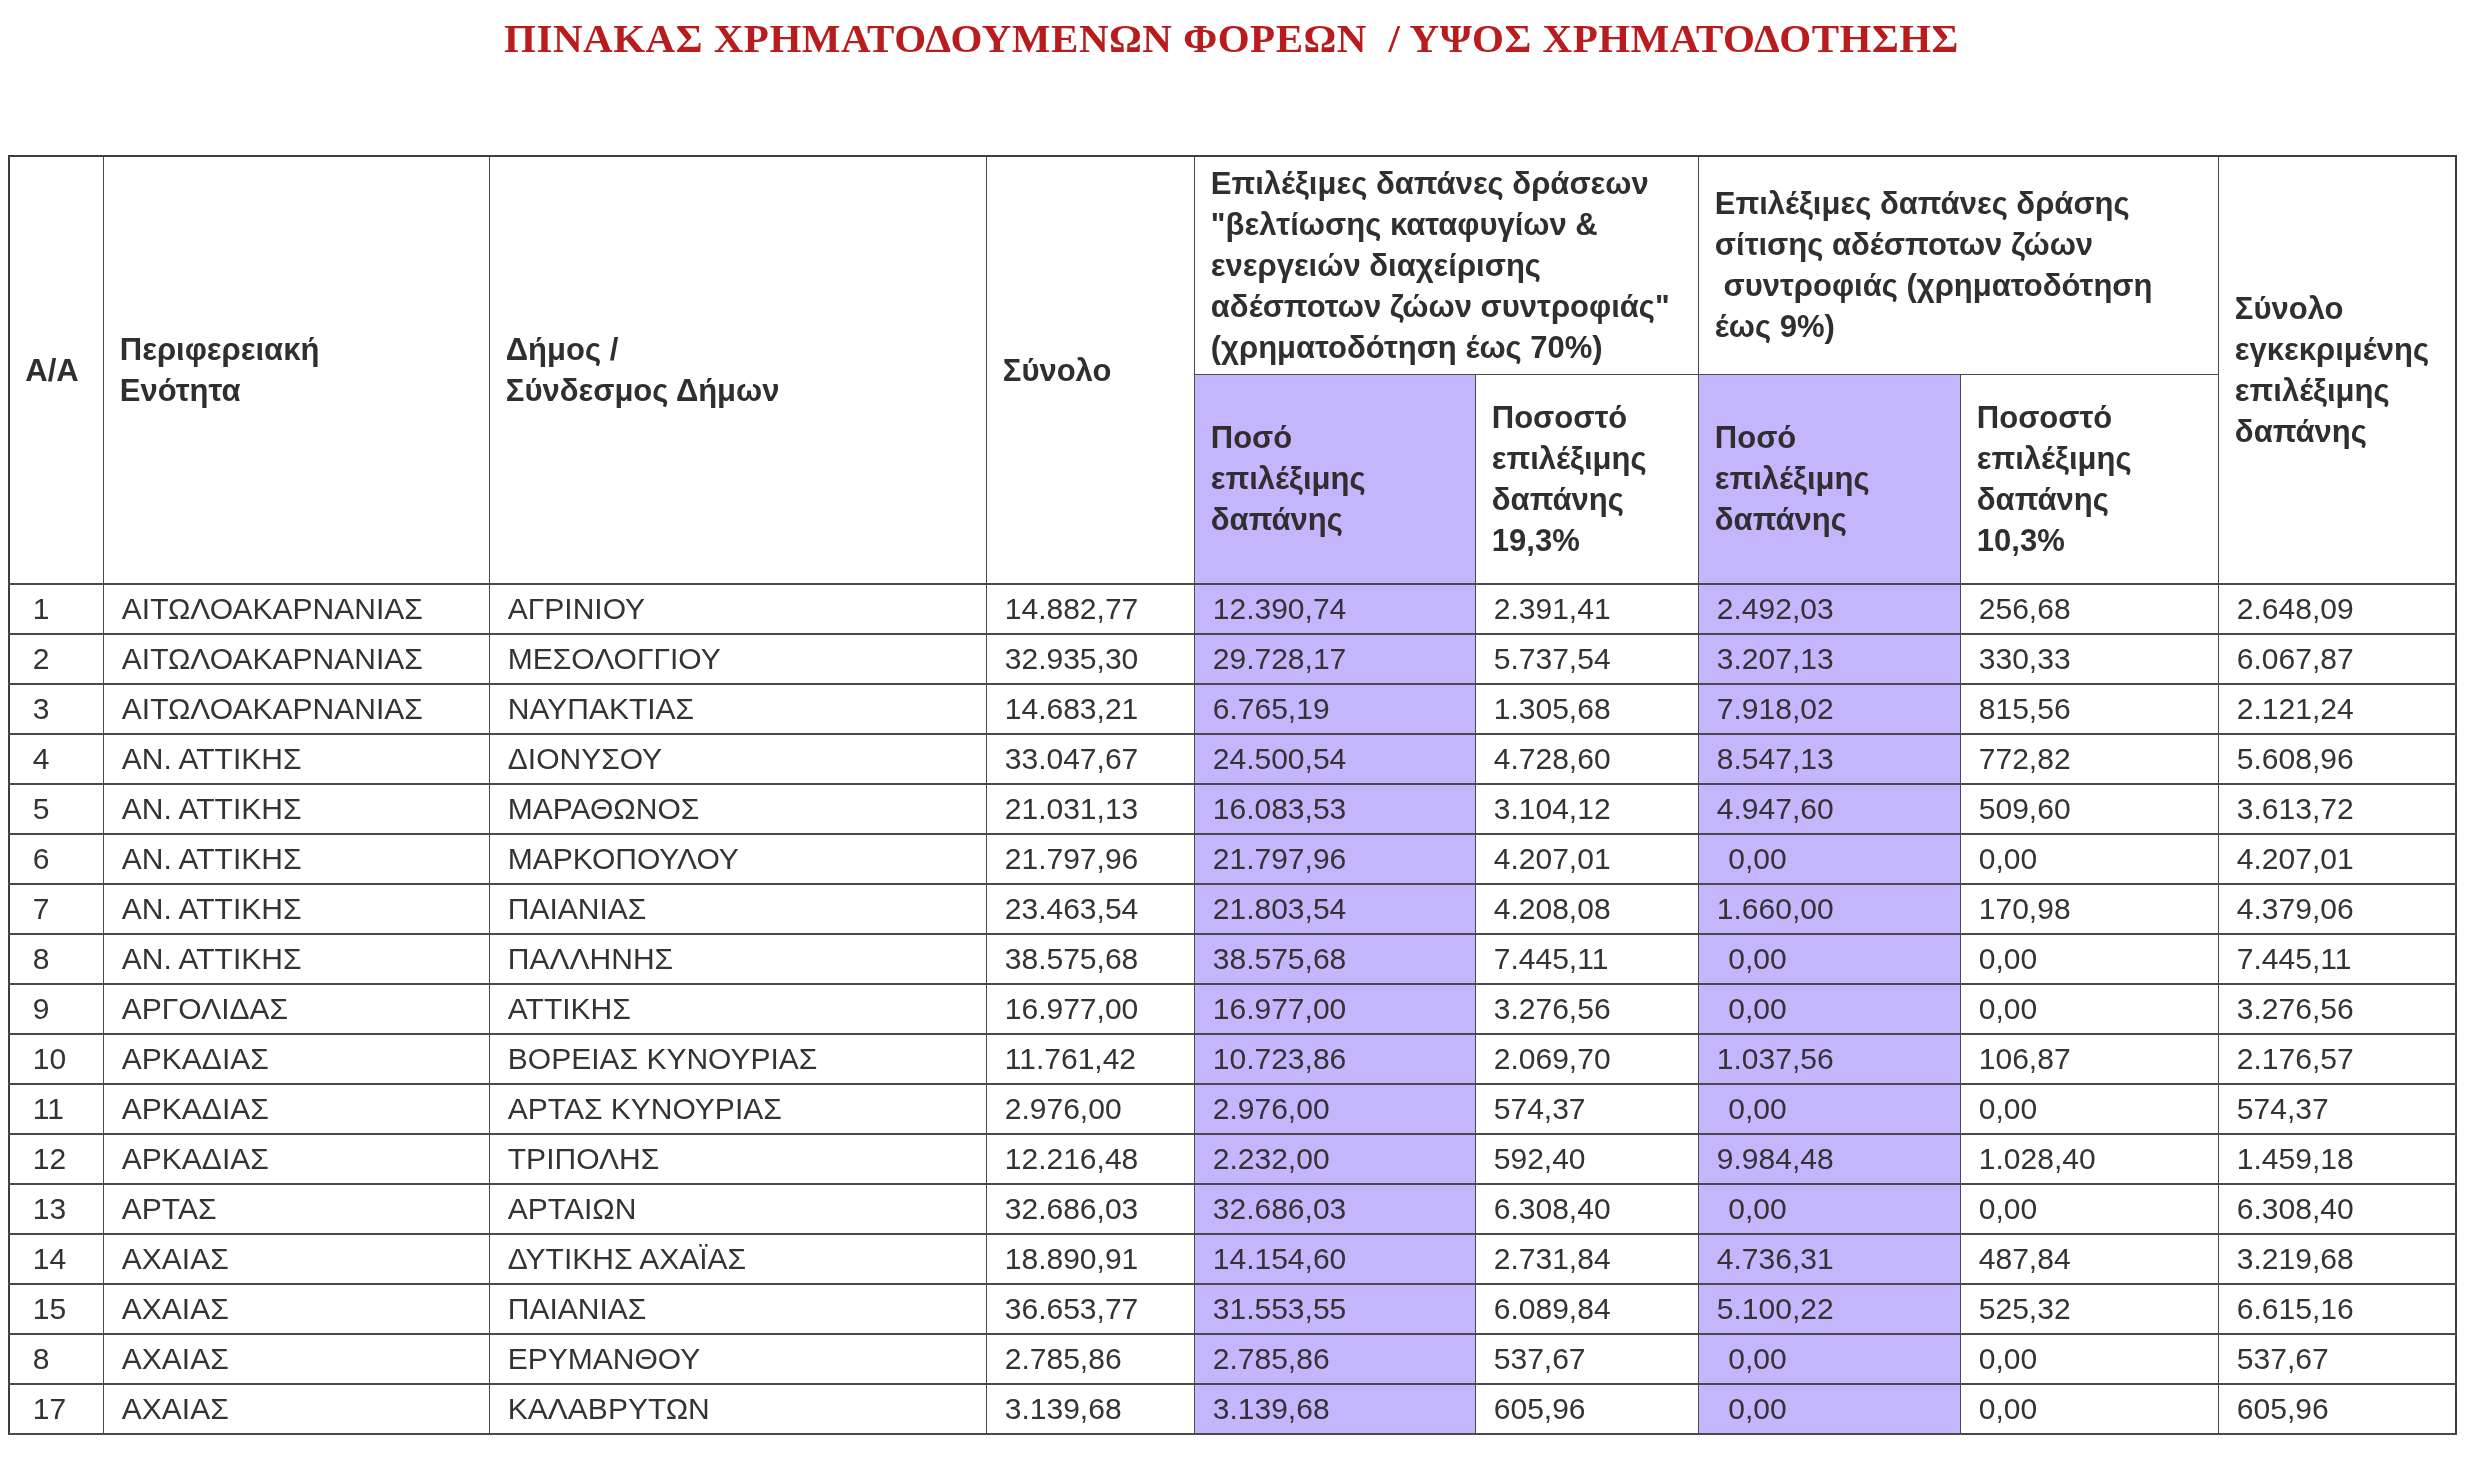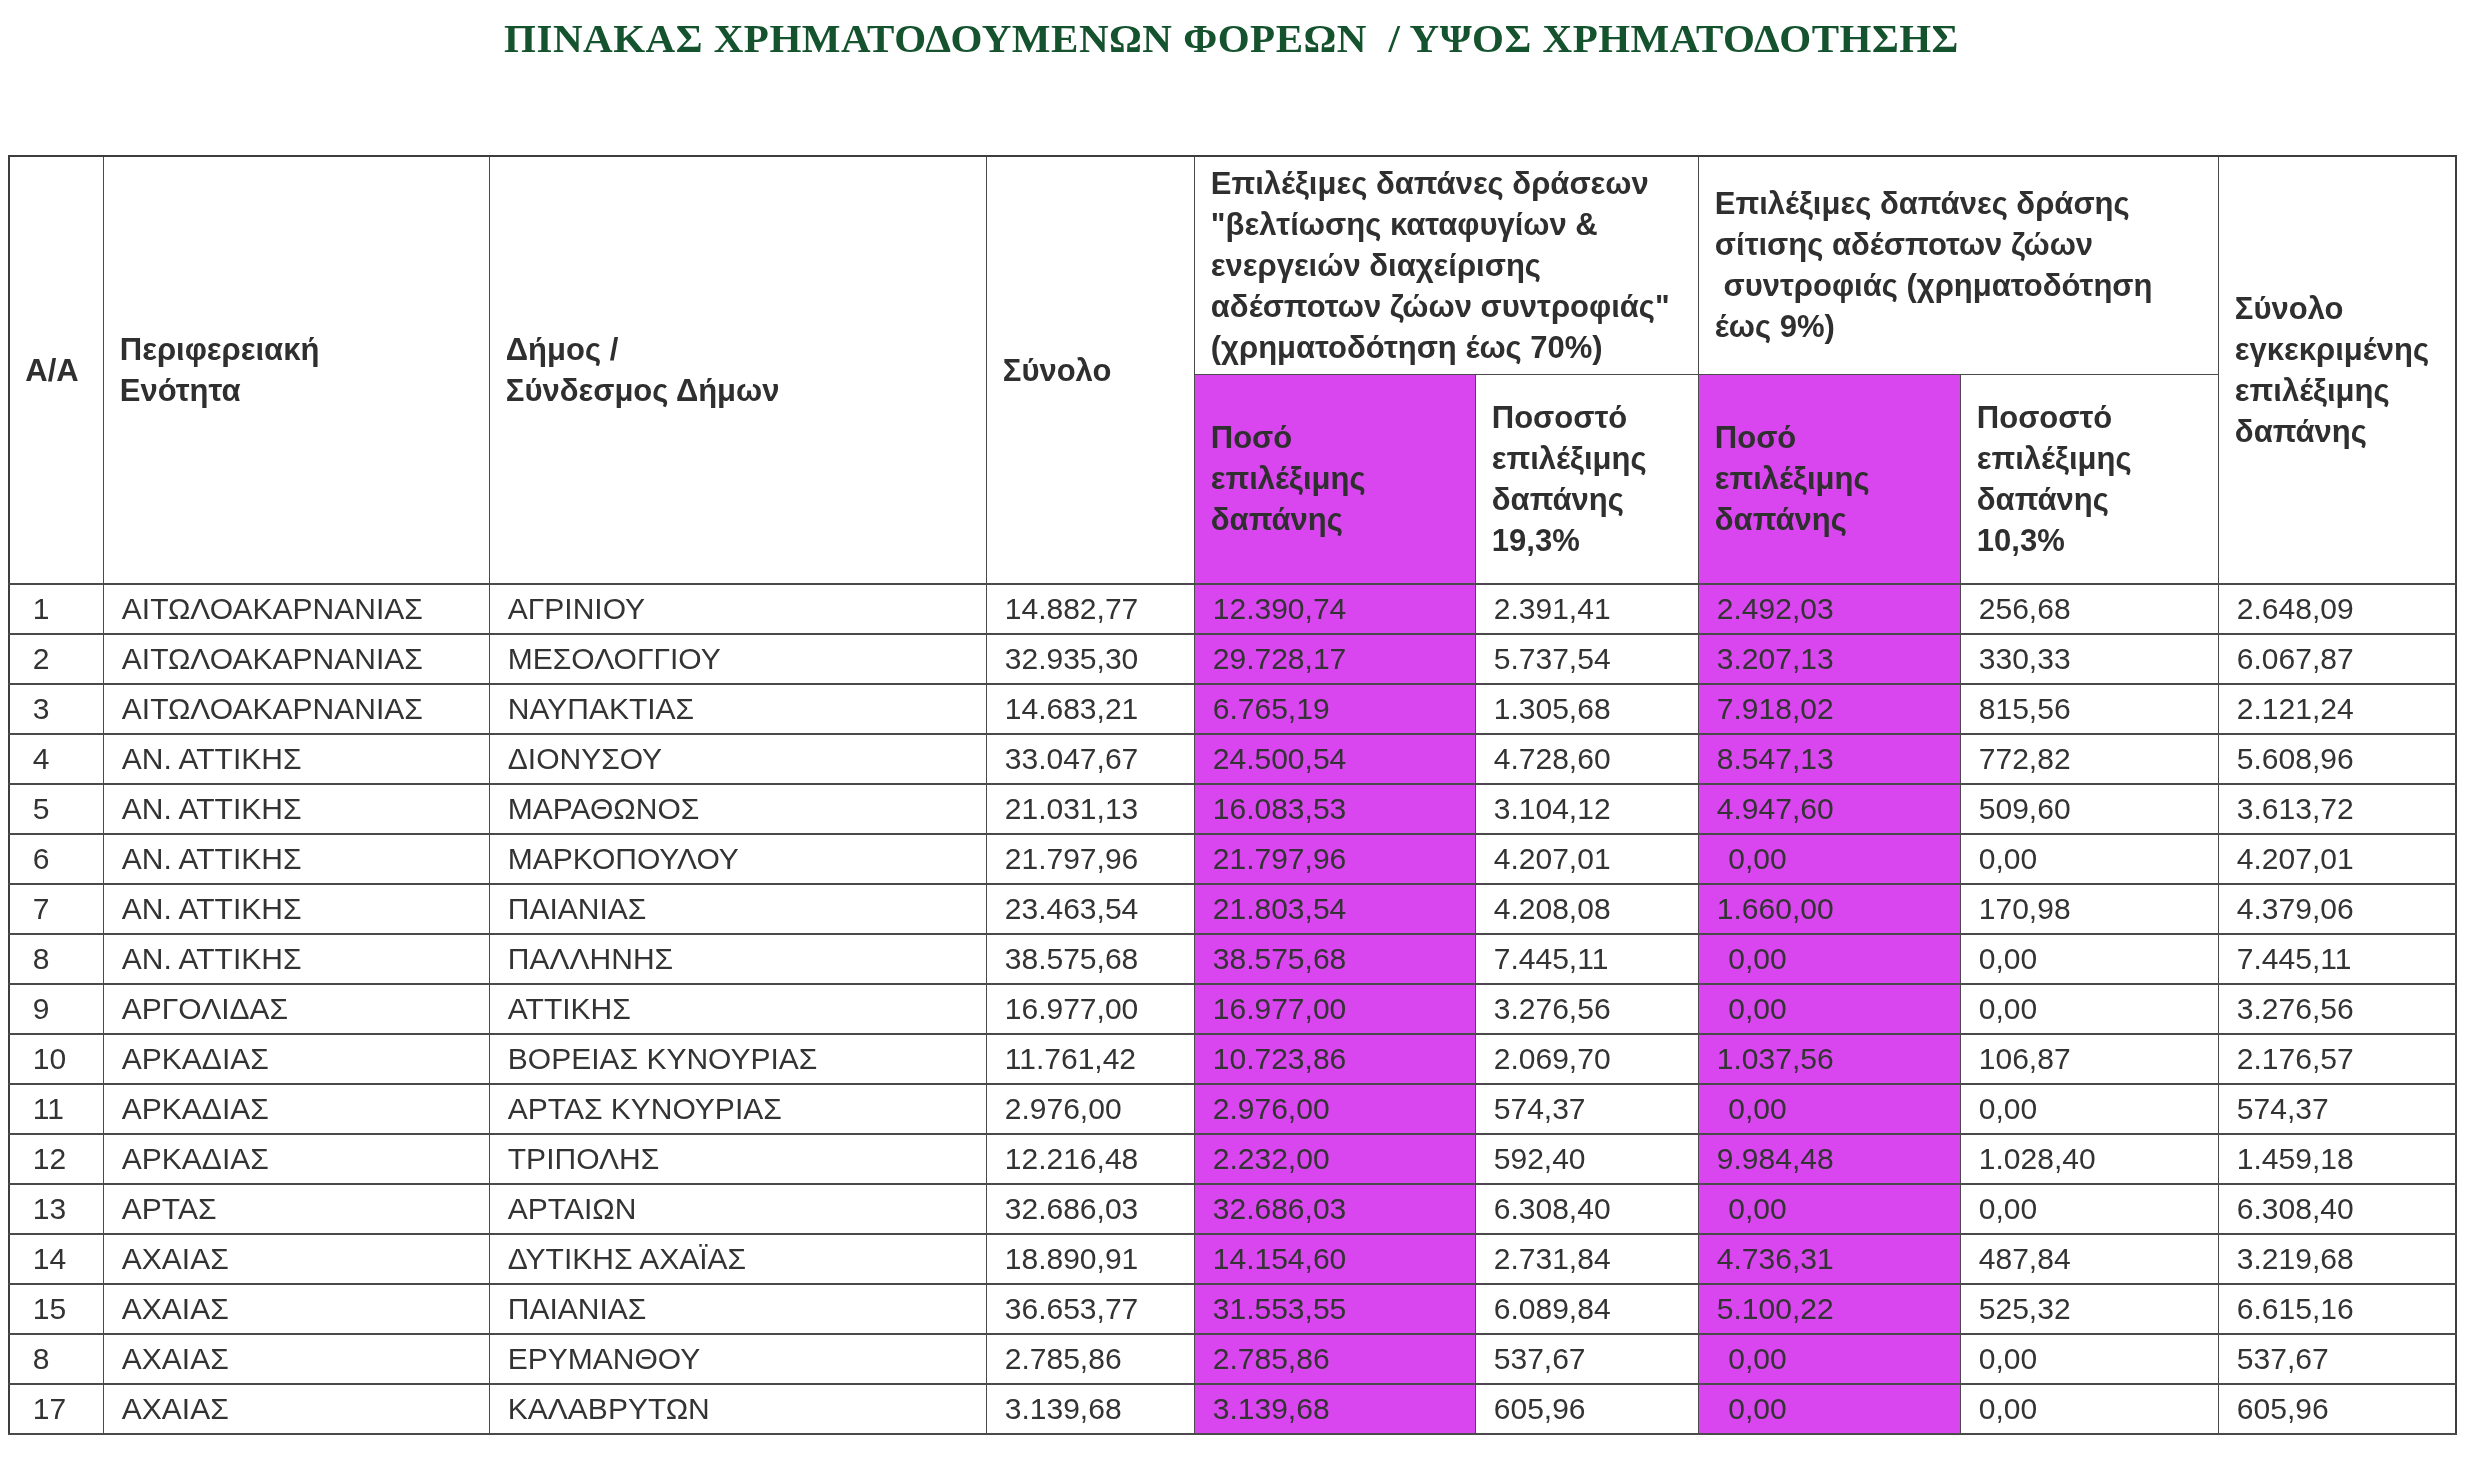--- a/index.html
+++ b/index.html
@@ -18,21 +18,21 @@
   .doc-title {
     position: absolute;
     top: 13.6px;
     left: 0;
     width: 2463px;
     text-align: center;
     font-family: "Liberation Serif", serif;
     font-weight: bold;
     font-size: 41px;
     letter-spacing: 0.5px;
-    color: #14532d;
+    color: #b91c1c;
     white-space: pre;
   }
   table.fund-table {
     position: absolute;
     left: 7.8px;
     top: 155px;
     border-collapse: collapse;
     table-layout: fixed;
     width: 2447px;
     background: #ffffff;
@@ -61,21 +61,21 @@
   .fund-table tbody td {
     font-size: 30px;
     padding: 0 7.8px 0 17.5px;
     vertical-align: middle;
     white-space: nowrap;
     border-top-width: 2.9px;
     border-bottom-width: 2.9px;
     color: #333333;
   }
   .fund-table td.c-idx { padding-left: 23px; }
-  .blue-bg { background: #d946ef; }
+  .blue-bg { background: #c4b5fd; }
   .fund-table tbody td.blue-bg.zero { padding-left: 29px; }
 </style>
 </head>
 <body>
 
 <div class="doc-title">ΠΙΝΑΚΑΣ ΧΡΗΜΑΤΟΔΟΥΜΕΝΩΝ ΦΟΡΕΩΝ  / ΥΨΟΣ ΧΡΗΜΑΤΟΔΟΤΗΣΗΣ</div>
 
 <table class="fund-table">
   <colgroup>
     <col style="width:95px">

